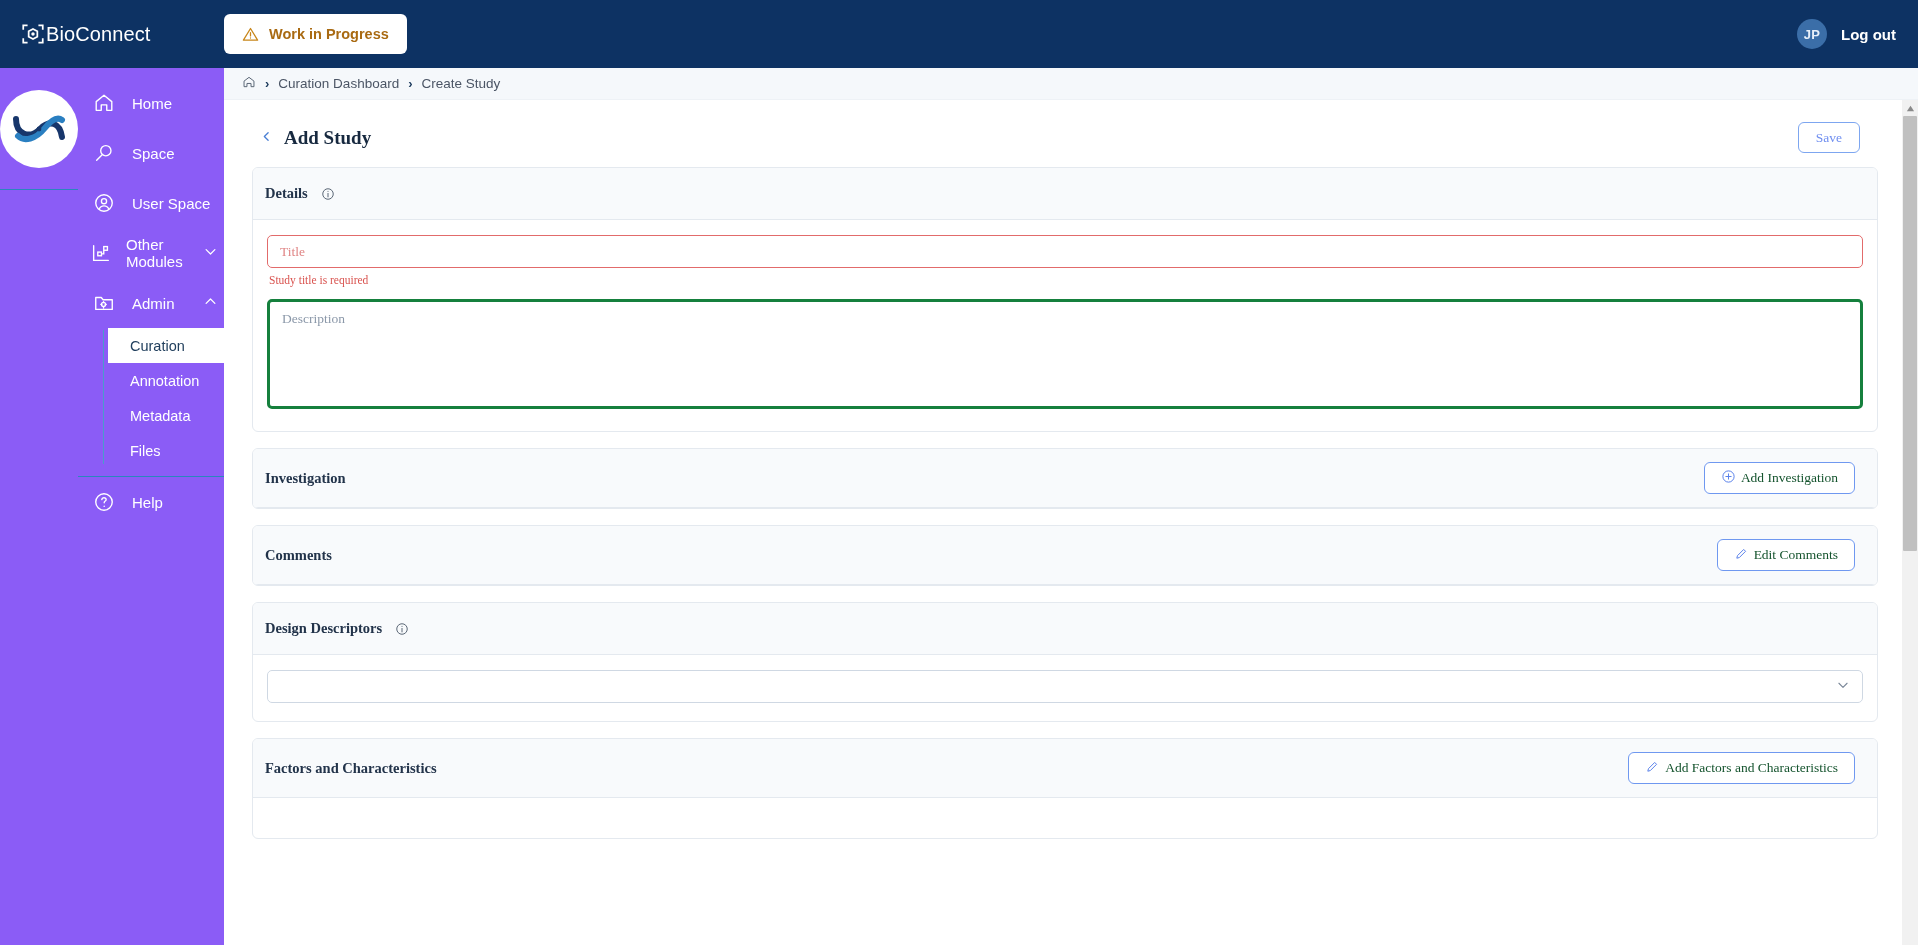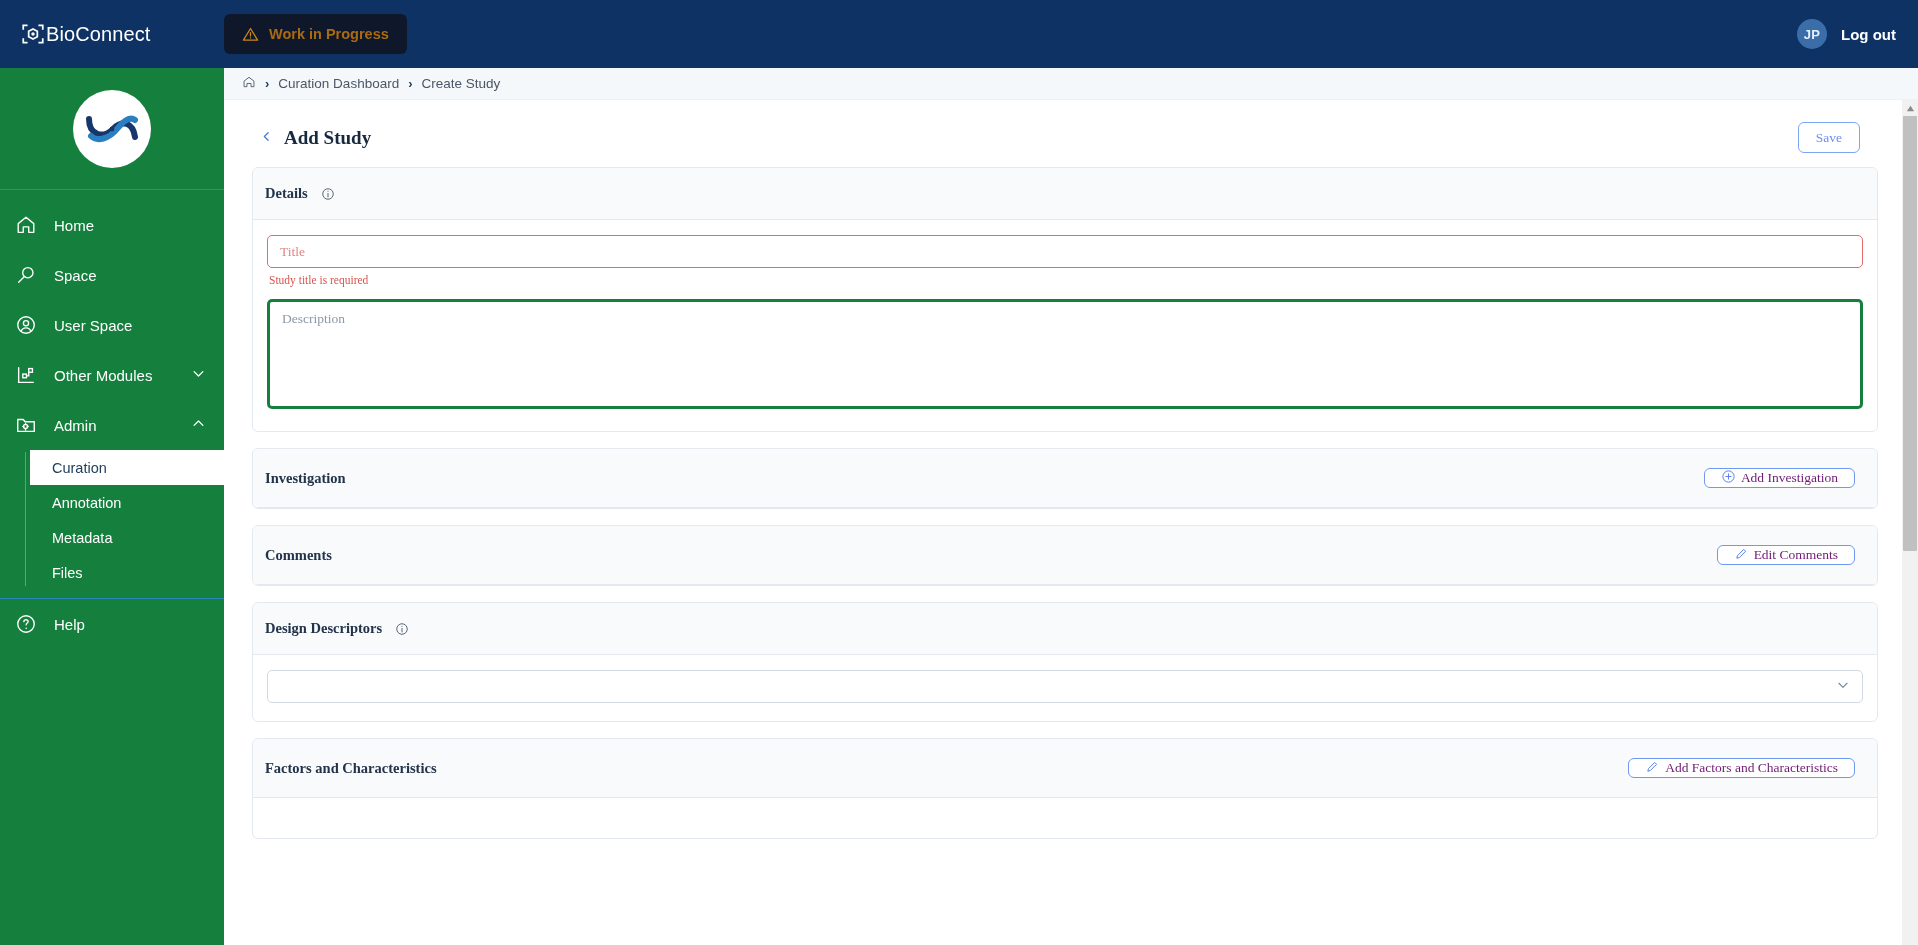--- a/index.html
+++ b/index.html
@@ -21,21 +21,21 @@
   .brand {
     width: 224px; min-width: 224px;
     display: flex; align-items: center; 
     padding-left: 20px;
   }
   .brand-icon { width: 26px; height: 26px; display: block; }
   .brand-name {
     color: #ffffff; font-size: 20px; letter-spacing: .1px;
   }
   .wip-badge {
-    background: #0f172a; border-radius: 6px;
+    background: #ffffff; border-radius: 6px;
     height: 40px; padding: 0 18px;
     display: flex; align-items: center; gap: 10px;
     color: #a96a12; font-size: 14.5px; font-weight: bold;
   }
   .wip-badge svg { display:block; }
   .topbar-right {
     margin-left: auto; display: flex; align-items: center;
     gap: 14px; padding-right: 22px;
   }
   .avatar {
@@ -50,22 +50,22 @@
     background: transparent; border: none; cursor: pointer;
     font-family: inherit;
   }
 
   
   .bodywrap { display: flex; flex: 1; min-height: 0; }
 
   
   .sidebar {
     width: 224px; min-width: 224px;
-    background: #15803d;
-    display: flex; flex-direction: column;
+    background: #8b5cf6;
+    display: flex; 
     overflow: hidden;
   }
   .logo-area {
     height: 122px; display: flex; align-items: center;
     justify-content: center;
     border-bottom: 1px solid #2a87bd;
   }
   .logo-circle {
     width: 78px; height: 78px; border-radius: 50%;
     background: #ffffff;
@@ -147,22 +147,22 @@
     padding: 0 22px 0 12px;
   }
   .card-head.tall { min-height: 59px; }
   .card-title { font-size: 14.5px; color: #22334a; font-weight: bold; }
   .info-ico { margin-left: 13px; display: flex; }
   .card-body { padding: 15px 14px 18px 14px; }
 
   .hdr-btn {
     margin-left: auto;
     border: 1px solid #6f98f0; border-radius: 6px;
-    background: #ffffff; color: #701a75;
-    font-size: 13.5px; height: 20px; padding: 0 16px;
+    background: #ffffff; color: #14532d;
+    font-size: 13.5px; height: 32px; padding: 0 16px;
     display: flex; align-items: center; gap: 5px;
     cursor: pointer; font-family: inherit; white-space: nowrap;
   }
 
   .field { position: relative; }
   .input {
     width: 100%; height: 33px; border-radius: 5px;
     border: 1px solid #cfd8e3; padding: 0 12px;
     font-size: 13.5px; color: #2b3a4e; font-family: inherit;
     background: #fff; outline: none;

